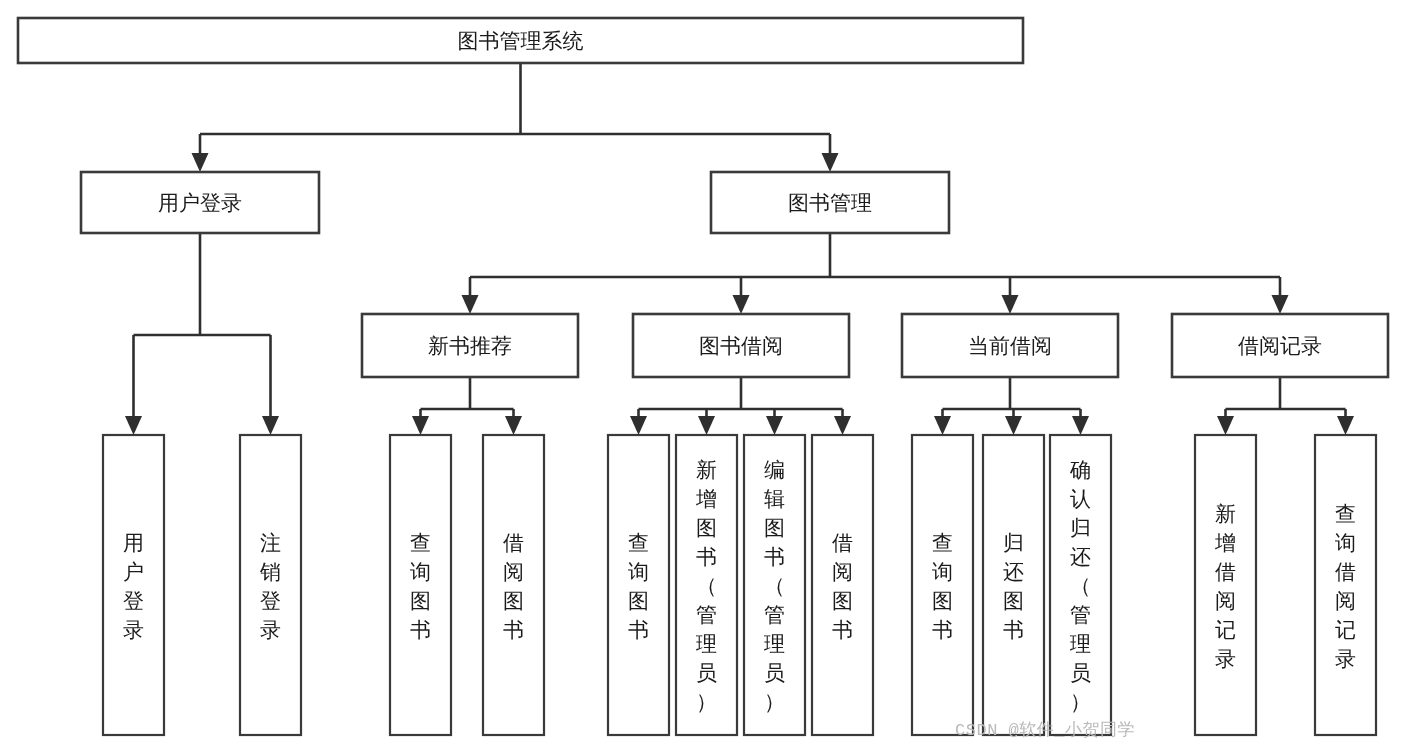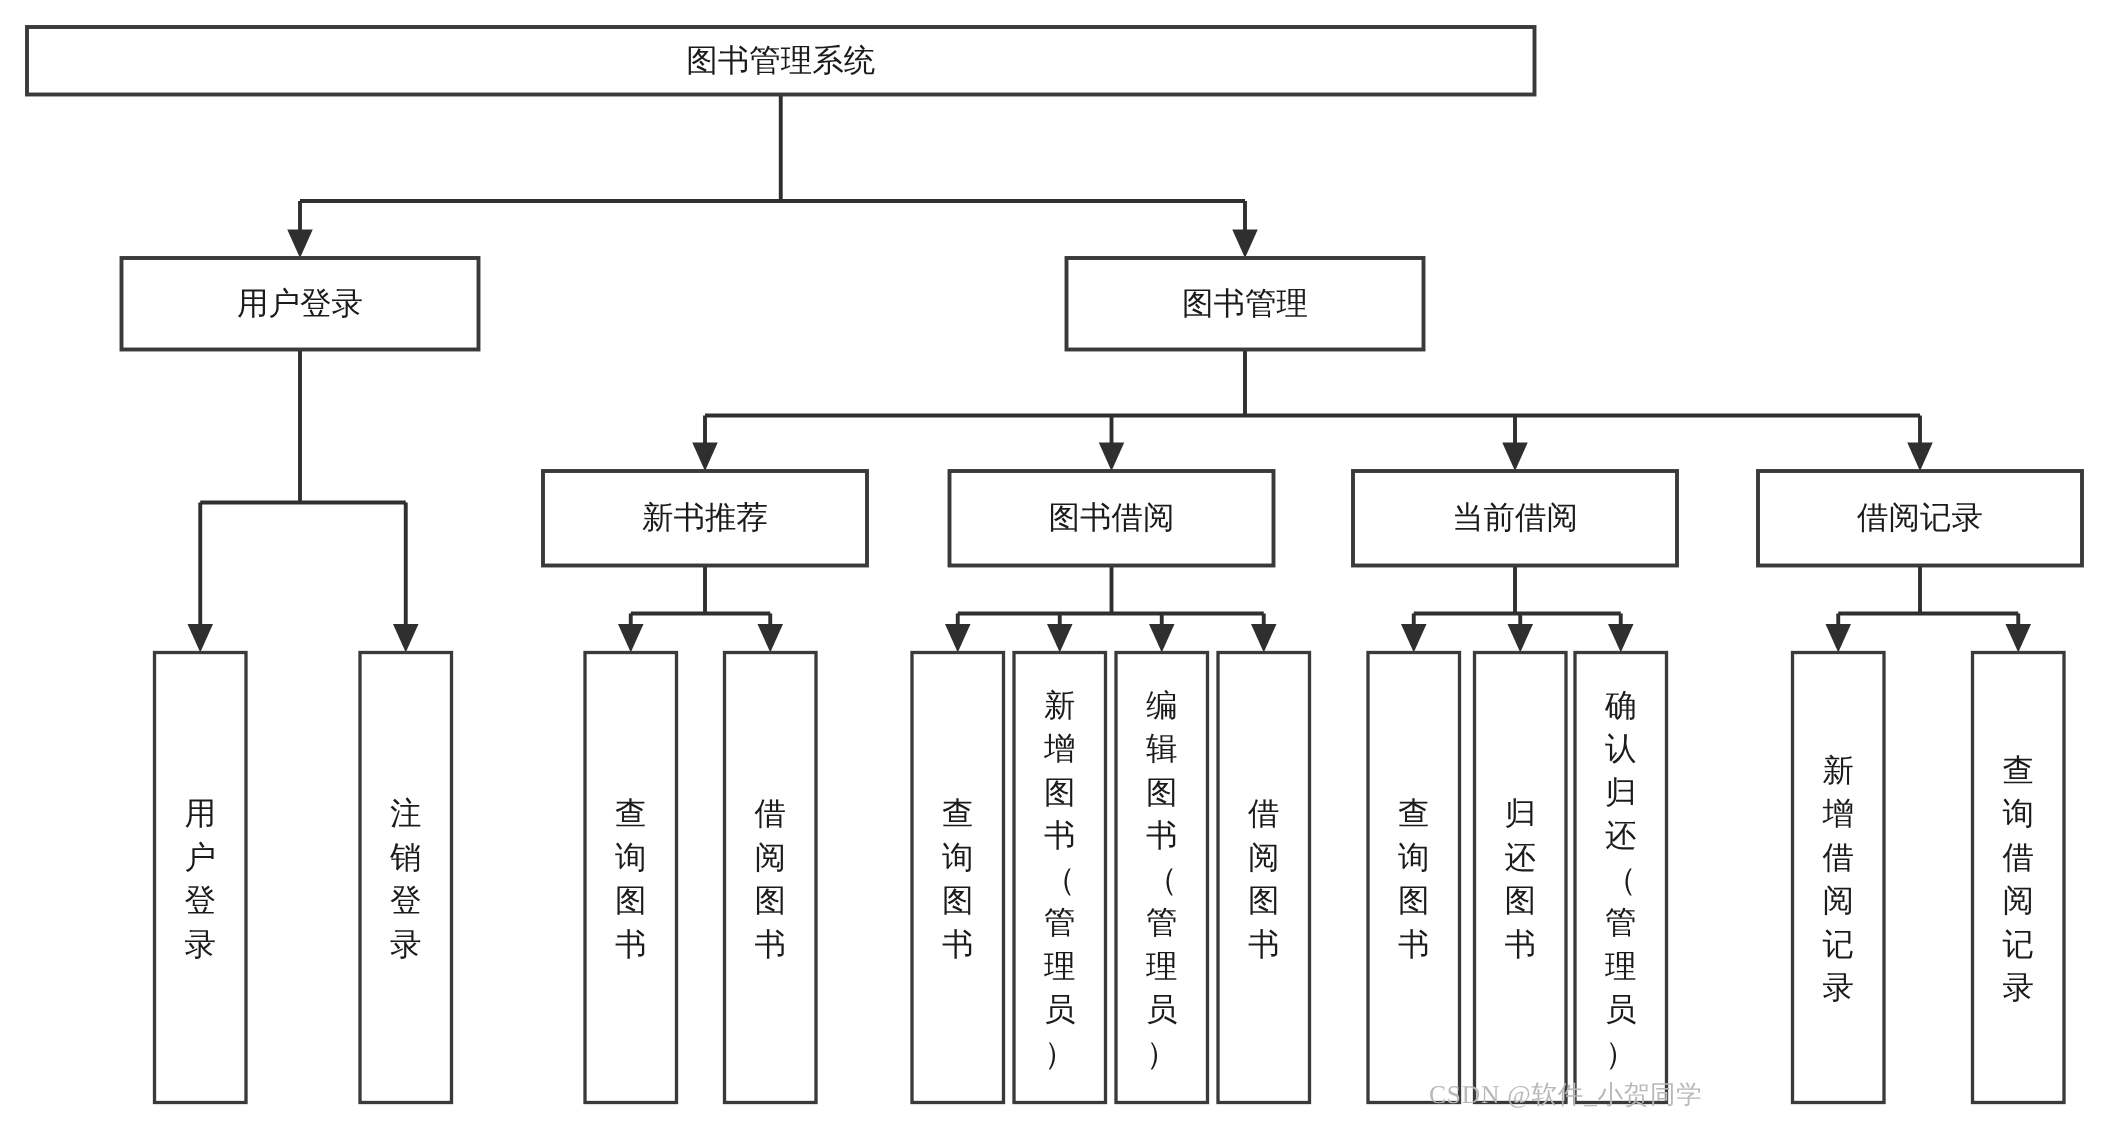--- a/index.html
+++ b/index.html
@@ -58,21 +58,21 @@
   .node-label-v {
     font-family: "DejaVu Sans", "Liberation Sans", sans-serif;
     font-size: 21px;
     fill: #1b1b1b;
     text-anchor: middle;
   }
   .watermark-text {
     position: absolute;
     right: 10px;
     bottom: 6px;
-    font-family: Liberation Serif, serif;
+    font-family: Liberation Mono, monospace;
     font-size: 17px;
     color: #b9b9b9;
     letter-spacing: 0.5px;
     white-space: nowrap;
     user-select: none;
   }
 </style>
 </head>
 <body>
 

